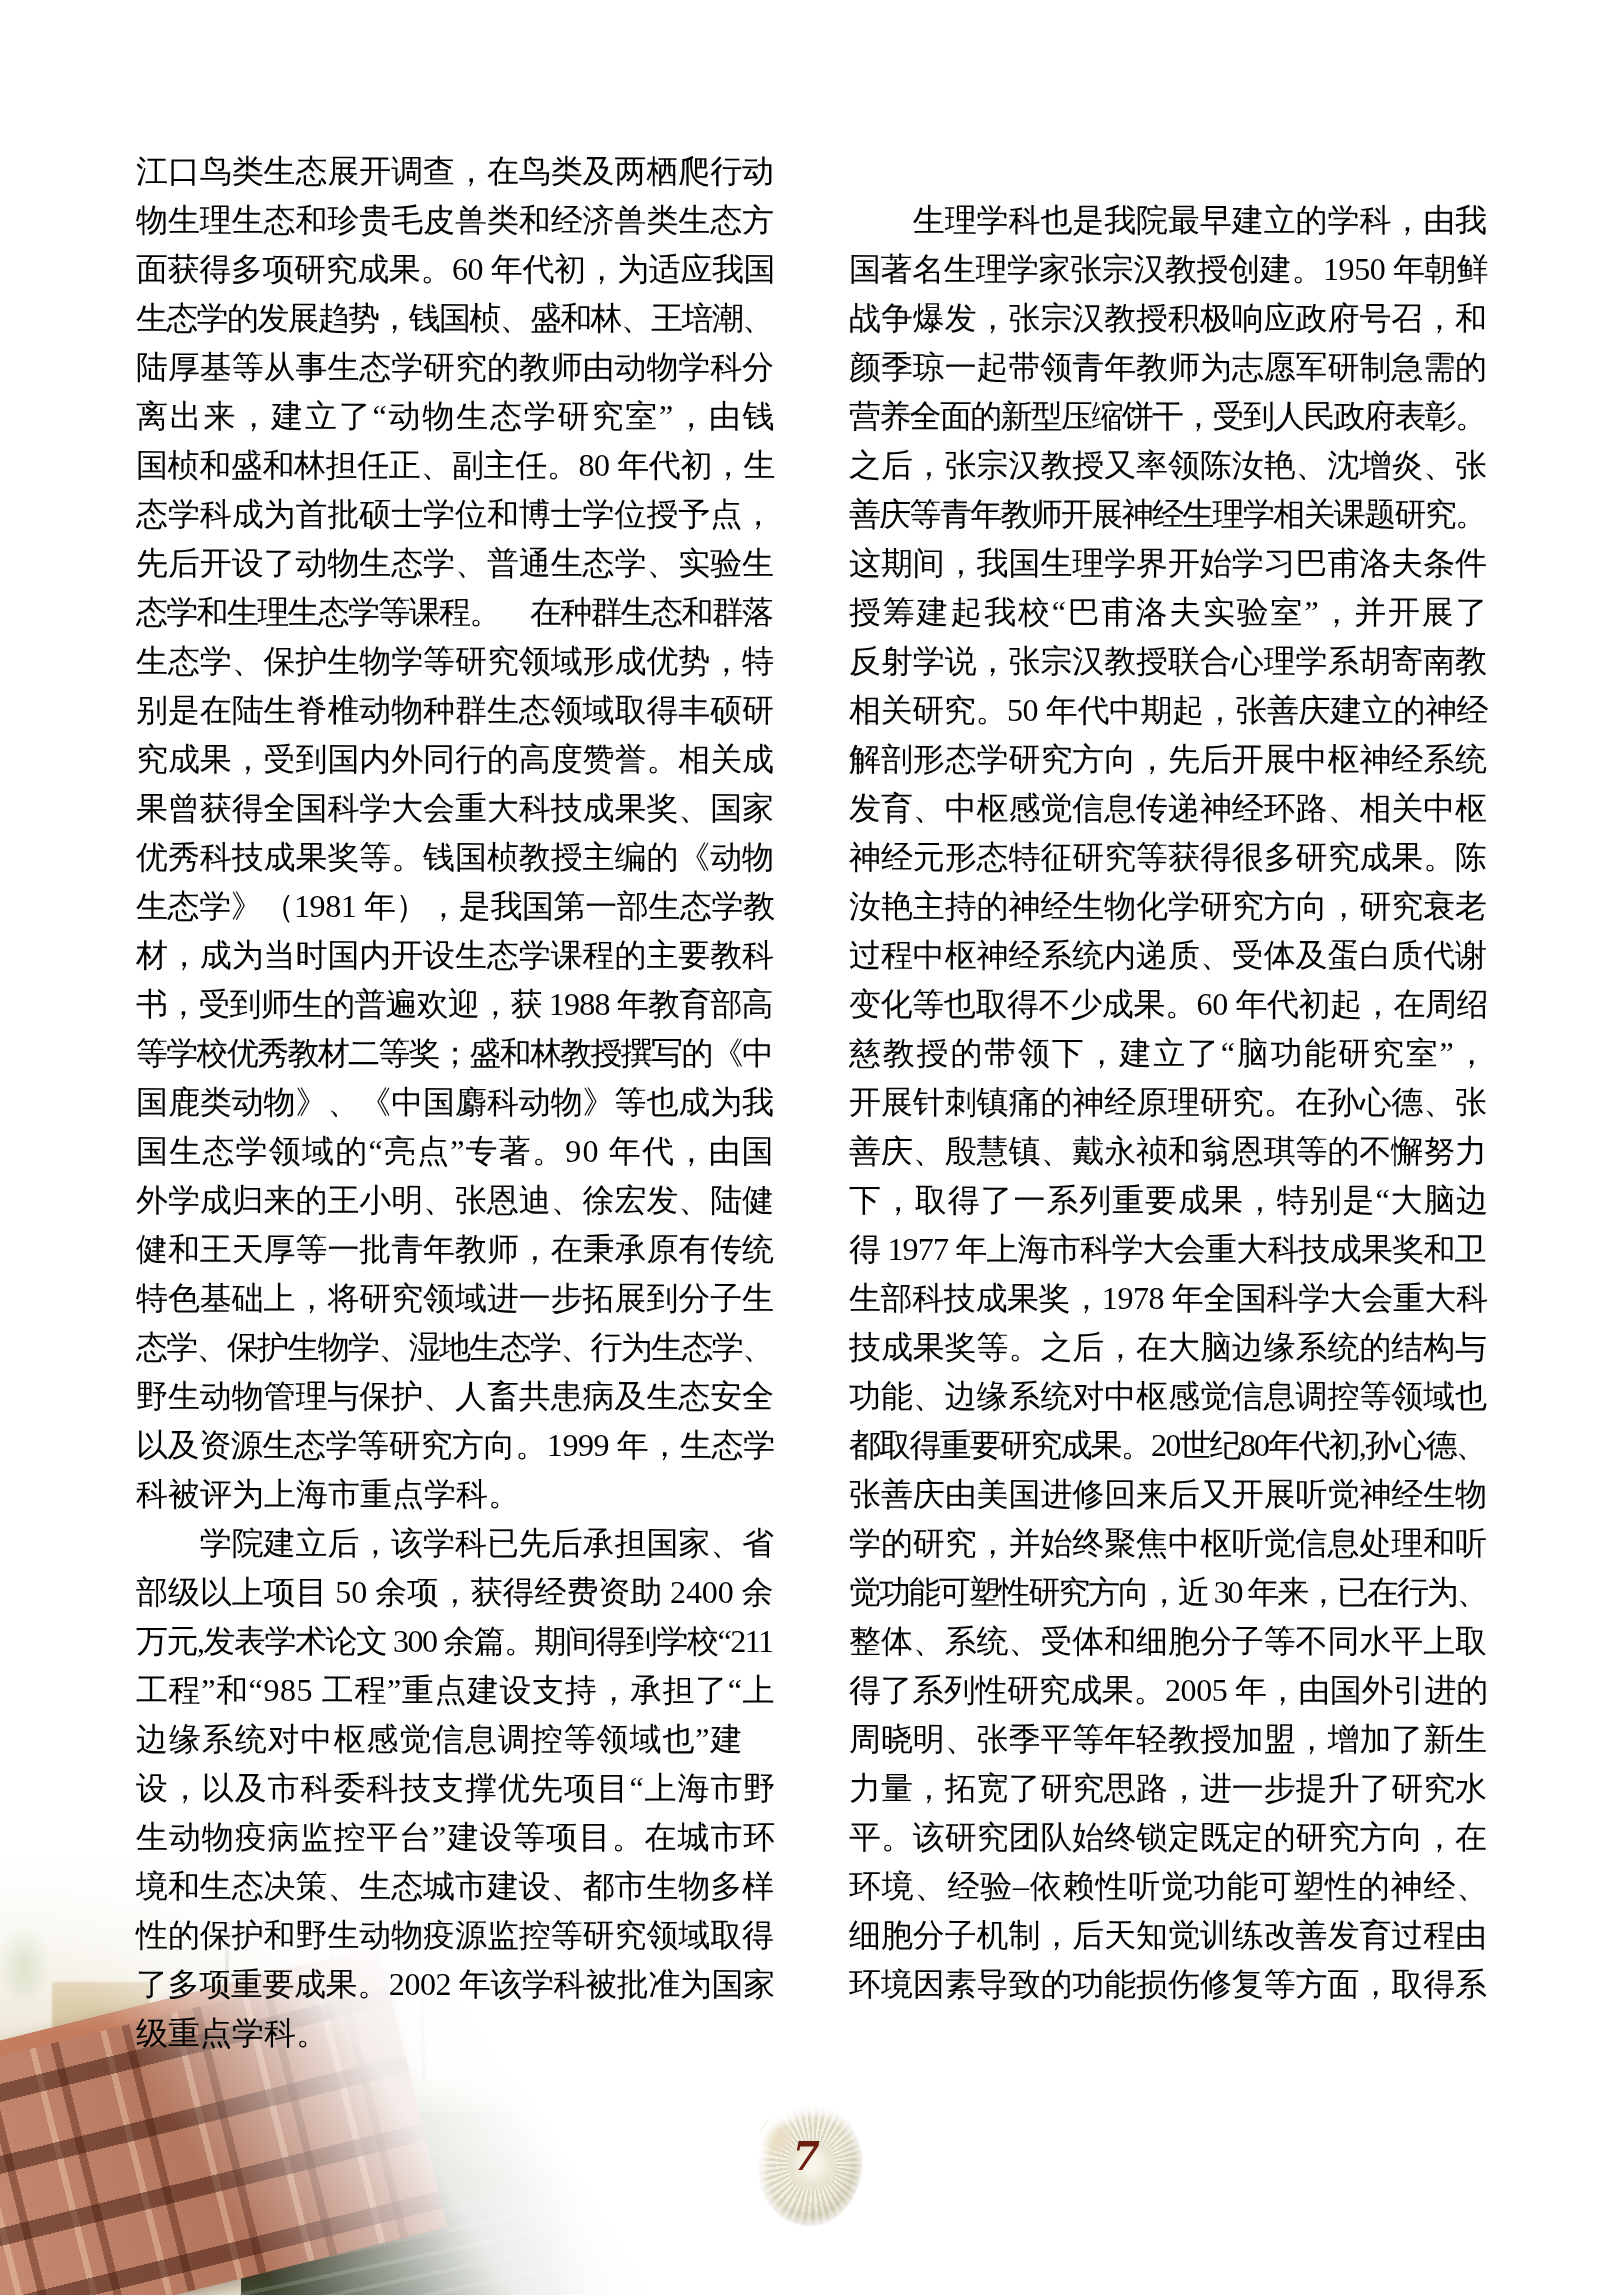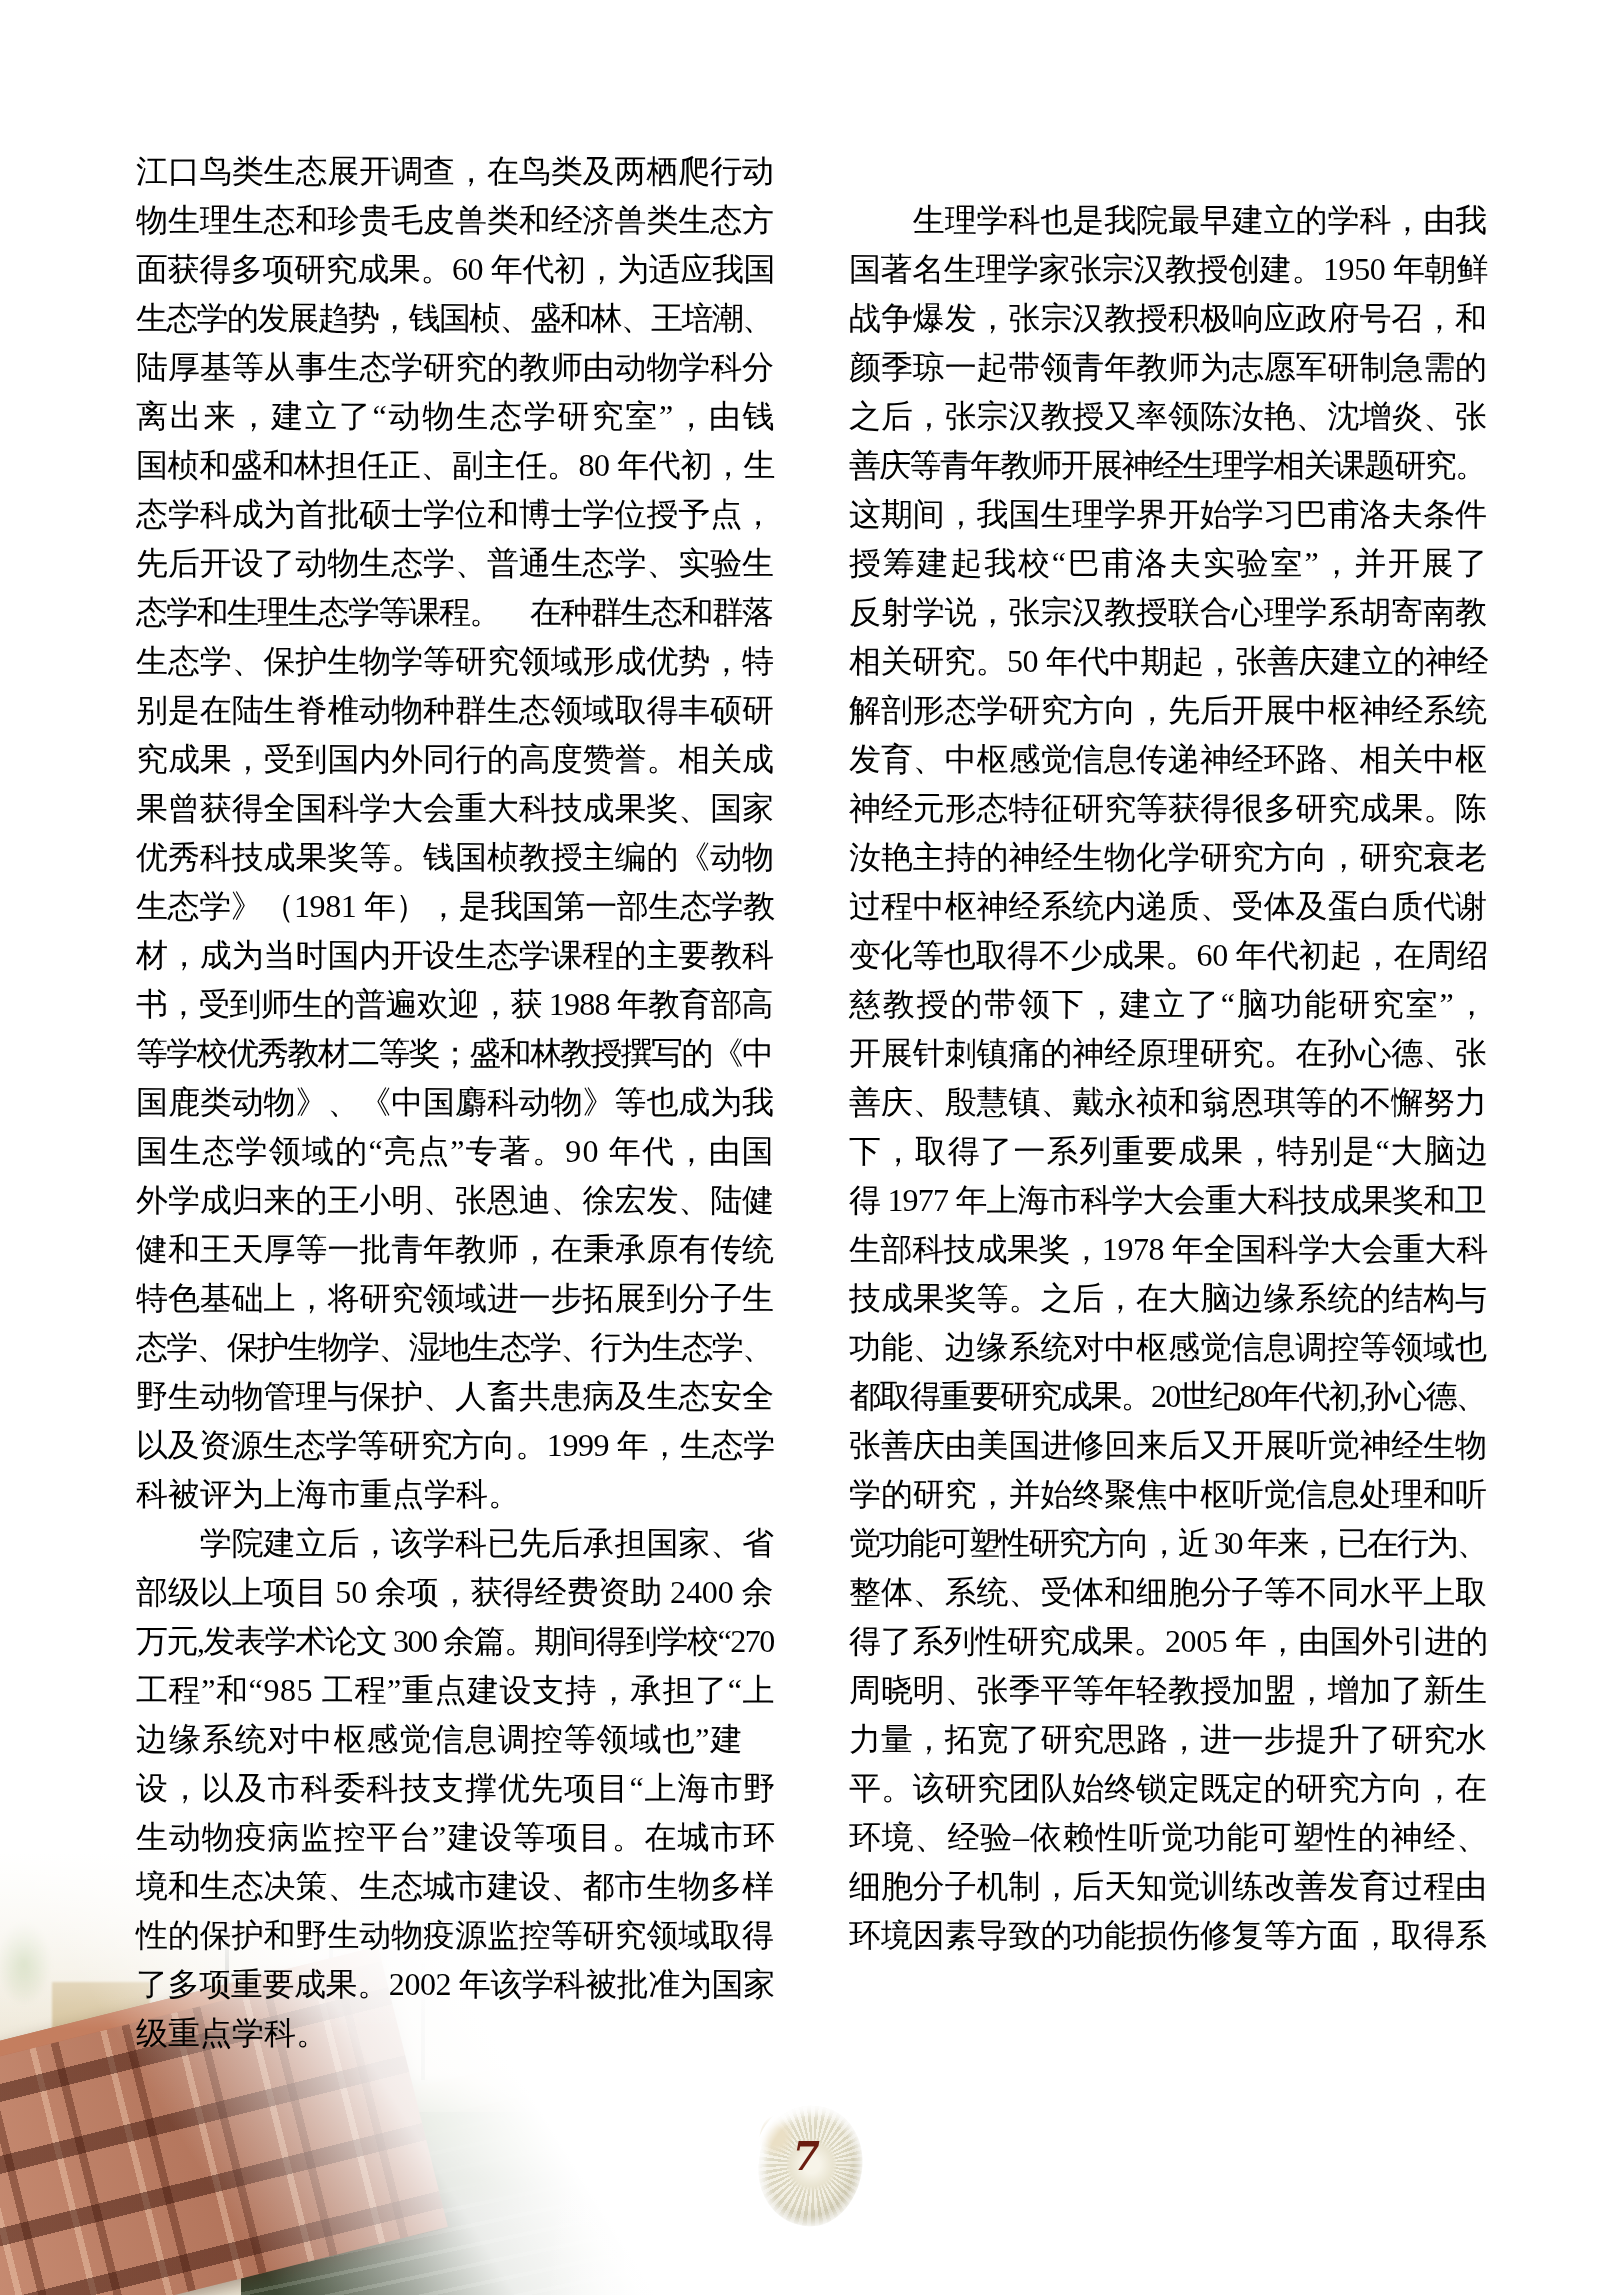--- a/index.html
+++ b/index.html
@@ -164,35 +164,36 @@
     <div class="line" style="letter-spacing: 1.2px;">国生态学领域的“亮点”专著。90 年代，由国</div>
     <div class="line" style="letter-spacing: -0.1px;">外学成归来的王小明、张恩迪、徐宏发、陆健</div>
     <div class="line" style="letter-spacing: -0.1px;">健和王天厚等一批青年教师，在秉承原有传统</div>
     <div class="line" style="letter-spacing: -0.1px;">特色基础上，将研究领域进一步拓展到分子生</div>
     <div class="line" style="letter-spacing: -1.7px;">态学、保护生物学、湿地生态学、行为生态学、</div>
     <div class="line" style="letter-spacing: -0.1px;">野生动物管理与保护、人畜共患病及生态安全</div>
     <div class="line" style="letter-spacing: -0.4px;">以及资源生态学等研究方向。1999 年，生态学</div>
     <div class="line end" style="letter-spacing: 0px;">科被评为上海市重点学科。</div>
     <div class="line" style="letter-spacing: -0.1px;">　　学院建立后，该学科已先后承担国家、省</div>
     <div class="line" style="letter-spacing: -0.1px;">部级以上项目 50 余项，获得经费资助 2400 余</div>
-    <div class="line" style="letter-spacing: -1.5px;">万元,发表学术论文 300 余篇。期间得到学校“270</div>
+    <div class="line" style="letter-spacing: -1.5px;">万元,发表学术论文 300 余篇。期间得到学校“211</div>
     <div class="line" style="letter-spacing: 0.6px;">工程”和“985 工程”重点建设支持，承担了“上</div>
     <div class="line" style="letter-spacing: 0.9px;">边缘系统对中枢感觉信息调控等领域也”建</div>
     <div class="line" style="letter-spacing: 0.9px;">设，以及市科委科技支撑优先项目“上海市野</div>
     <div class="line" style="letter-spacing: 0.9px;">生动物疫病监控平台”建设等项目。在城市环</div>
     <div class="line" style="letter-spacing: -0.1px;">境和生态决策、生态城市建设、都市生物多样</div>
     <div class="line" style="letter-spacing: -0.1px;">性的保护和野生动物疫源监控等研究领域取得</div>
     <div class="line" style="letter-spacing: -0.4px;">了多项重要成果。2002 年该学科被批准为国家</div>
     <div class="line end" style="letter-spacing: 0px;">级重点学科。</div>
   </div>
 <div id="col-right" class="col">
     <div class="line" style="letter-spacing: -0.1px;">　　生理学科也是我院最早建立的学科，由我</div>
     <div class="line" style="letter-spacing: -0.4px;">国著名生理学家张宗汉教授创建。1950 年朝鲜</div>
     <div class="line" style="letter-spacing: -0.1px;">战争爆发，张宗汉教授积极响应政府号召，和</div>
     <div class="line" style="letter-spacing: -0.1px;">颜季琼一起带领青年教师为志愿军研制急需的</div>
+    <div class="line" style="letter-spacing: -1.7px;">营养全面的新型压缩饼干，受到人民政府表彰。</div>
     <div class="line" style="letter-spacing: -0.1px;">之后，张宗汉教授又率领陈汝艳、沈增炎、张</div>
     <div class="line" style="letter-spacing: -1.7px;">善庆等青年教师开展神经生理学相关课题研究。</div>
     <div class="line" style="letter-spacing: -0.1px;">这期间，我国生理学界开始学习巴甫洛夫条件</div>
     <div class="line" style="letter-spacing: 1.8px;">授筹建起我校“巴甫洛夫实验室”，并开展了</div>
     <div class="line" style="letter-spacing: -0.1px;">反射学说，张宗汉教授联合心理学系胡寄南教</div>
     <div class="line" style="letter-spacing: -0.4px;">相关研究。50 年代中期起，张善庆建立的神经</div>
     <div class="line" style="letter-spacing: -0.1px;">解剖形态学研究方向，先后开展中枢神经系统</div>
     <div class="line" style="letter-spacing: -0.1px;">发育、中枢感觉信息传递神经环路、相关中枢</div>
     <div class="line" style="letter-spacing: -0.1px;">神经元形态特征研究等获得很多研究成果。陈</div>
     <div class="line" style="letter-spacing: -0.1px;">汝艳主持的神经生物化学研究方向，研究衰老</div>

